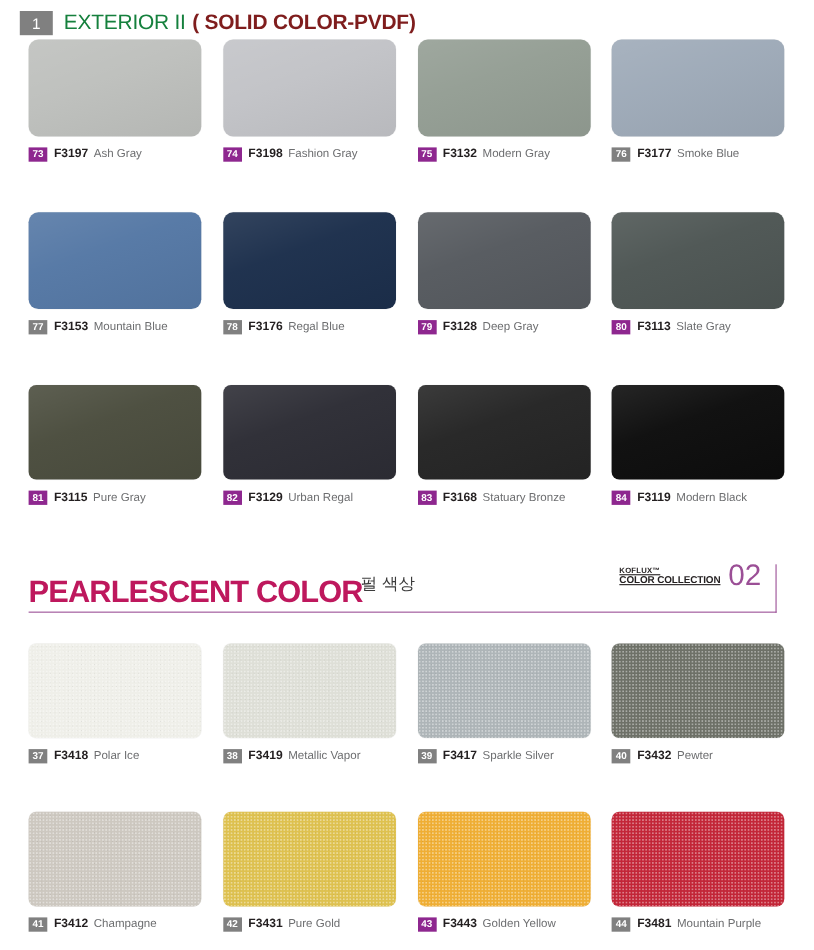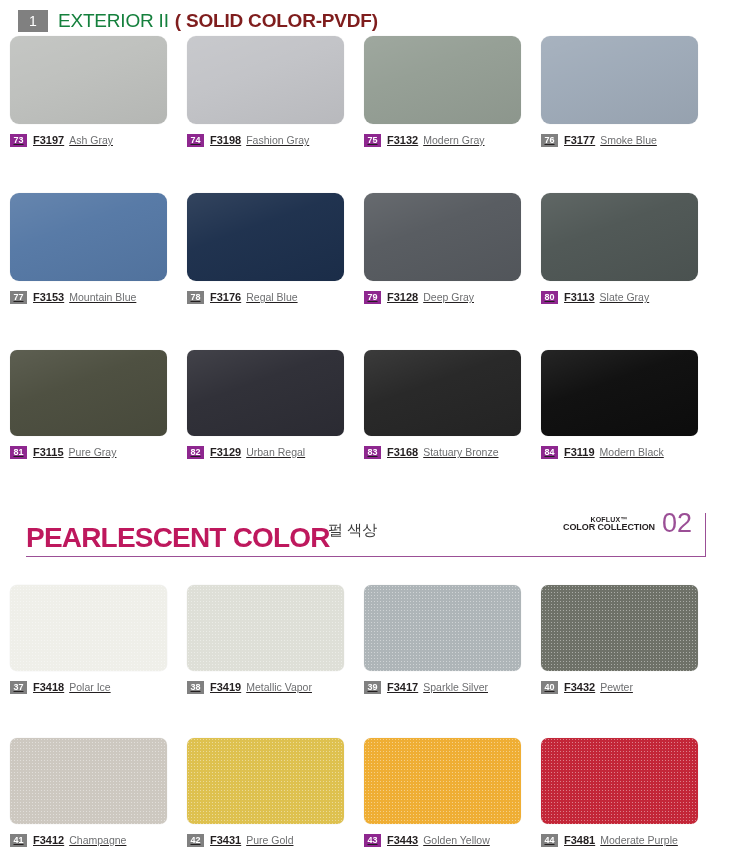--- a/index.html
+++ b/index.html
@@ -48,23 +48,22 @@
     margin-left: 6px;
     font-size: 19px;
     font-weight: bold;
     color: #7f1d1d;
     letter-spacing: -0.2px;
     white-space: nowrap;
   }
 
   
   .grid {
-    padding-left: 10px;
+    padding-left: 26px;
     padding-right: 10px;
-    text-decoration: underline;
   }
   .row {
     display: flex;
     gap: 0px;
   }
   .cell {
     width: 174px;
     margin-right: 3px;
   }
   .cell:last-child { margin-right: 0; }
@@ -164,23 +163,24 @@
   .banner-right {
     position: absolute;
     right: 22px;
     top: 10px;
     text-align: right;
     display: flex;
     align-items: flex-end;
     gap: 7px;
   }
   .brandblock {
-    text-align: center;
+    text-align: left;
     line-height: 1.05;
     padding-bottom: 4px;
+    text-decoration: underline;
   }
   .brand-top {
     font-size: 7px;
     font-weight: bold;
     color: #231f20;
     letter-spacing: 0.2px;
   }
   .brand-bottom {
     font-size: 9px;
     font-weight: bold;
@@ -401,17 +401,17 @@
           <div class="badge" style="background: rgb(142, 39, 143);">43</div>
           <div class="code">F3443</div>
           <div class="cname">Golden Yellow</div>
         </div>
       </div>
       <div class="cell">
         <div class="chip pearl" style="background: rgb(195, 38, 56);"></div>
         <div class="caption">
           <div class="badge" style="background: rgb(128, 128, 128);">44</div>
           <div class="code">F3481</div>
-          <div class="cname">Moderate Purple</div>
+          <div class="cname">Mountain Purple</div>
         </div>
       </div>
     </div>
 </div>
 
 </body></html>

